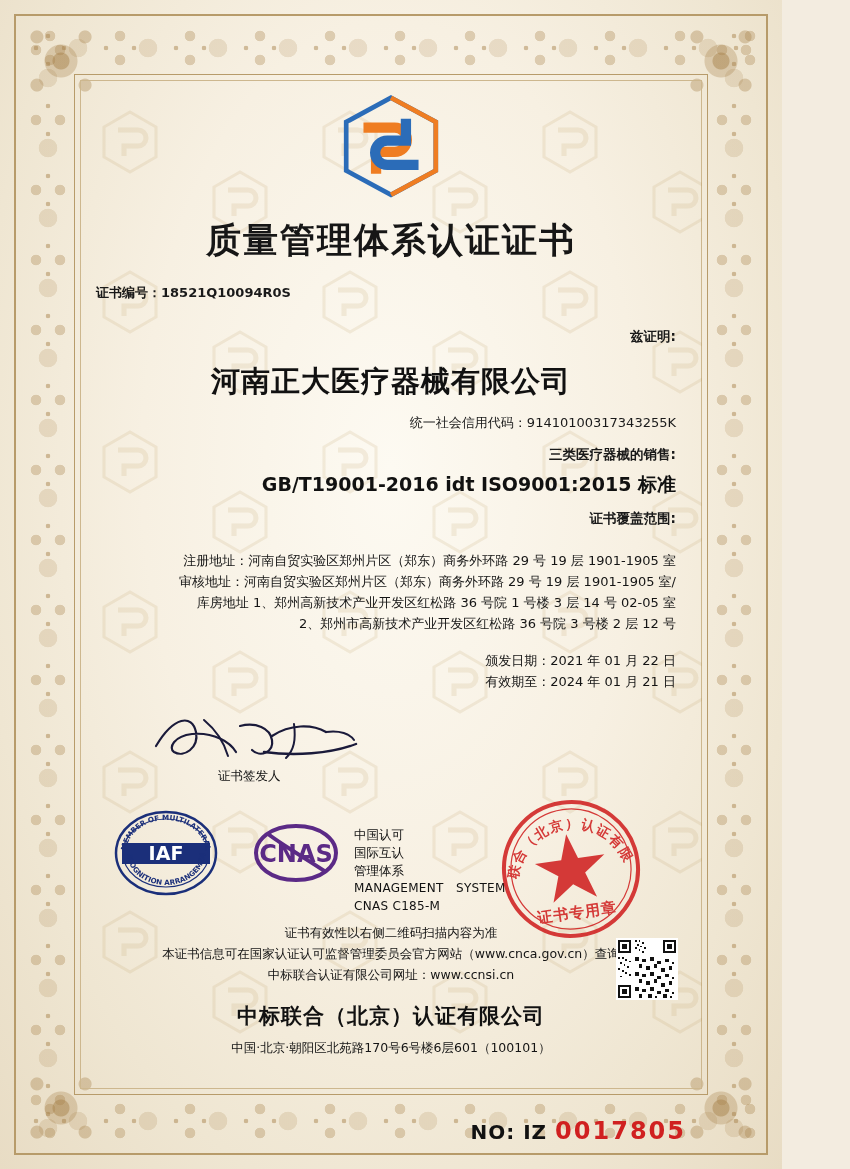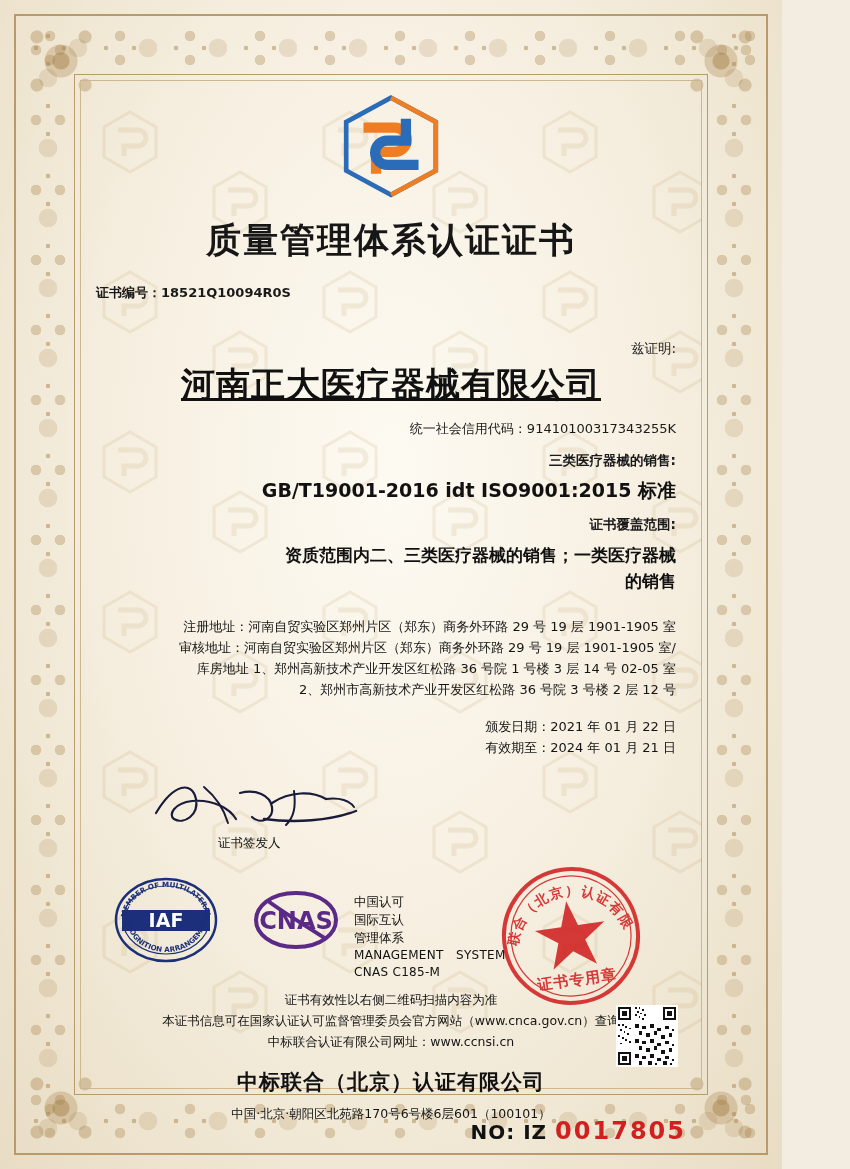--- a/index.html
+++ b/index.html
@@ -125,34 +125,33 @@
     font-size: 13px;
     font-weight: bold;
     color: #1a1a1a;
     margin-top: 20px;
     padding-right: 10px;
   }
 
   .hereby {
     text-align: right;
     font-size: 13.5px;
-    font-weight: normal;
+    font-weight: bold;
     color: #1a1a1a;
-    margin-top: 38px;
+    margin-top: 26px;
     padding-right: 10px;
   }
 
   .company {
     text-align: center;
-    font-size: 34px;
+    font-size: 29px;
     font-weight: bold;
     color: #111;
     letter-spacing: 1px;
-    margin-top: 4px;
-    text-decoration: underline;
+    margin-top: 16px;
   }
 
   .credit-code {
     text-align: right;
     font-size: 13px;
     font-weight: normal;
     color: #1a1a1a;
     margin-top: 12px;
     padding-right: 10px;
   }
@@ -382,24 +381,20 @@
     <div class="company">河南正大医疗器械有限公司</div>
 
     <div class="credit-code">
       <span>统一社会信用代码：</span><span>91410100317343255K</span>
     </div>
 
     <div class="conform-label">三类医疗器械的销售:</div>
     <div class="standard">GB/T19001-2016 idt ISO9001:2015 标准</div>
 
     <div class="scope-label">证书覆盖范围:</div>
-    <div class="scope-text">
-      <div>资质范围内二、三类医疗器械的销售；一类医疗器械</div>
-      <div>的销售</div>
-    </div>
 
     <div class="addr-block">
       <div>注册地址：河南自贸实验区郑州片区（郑东）商务外环路 29 号 19 层 1901-1905 室</div>
       <div>审核地址：河南自贸实验区郑州片区（郑东）商务外环路 29 号 19 层 1901-1905 室/</div>
       <div>库房地址 1、郑州高新技术产业开发区红松路 36 号院 1 号楼 3 层 14 号 02-05 室</div>
       <div>2、郑州市高新技术产业开发区红松路 36 号院 3 号楼 2 层 12 号</div>
     </div>
 
     <div class="dates">
       <div>

